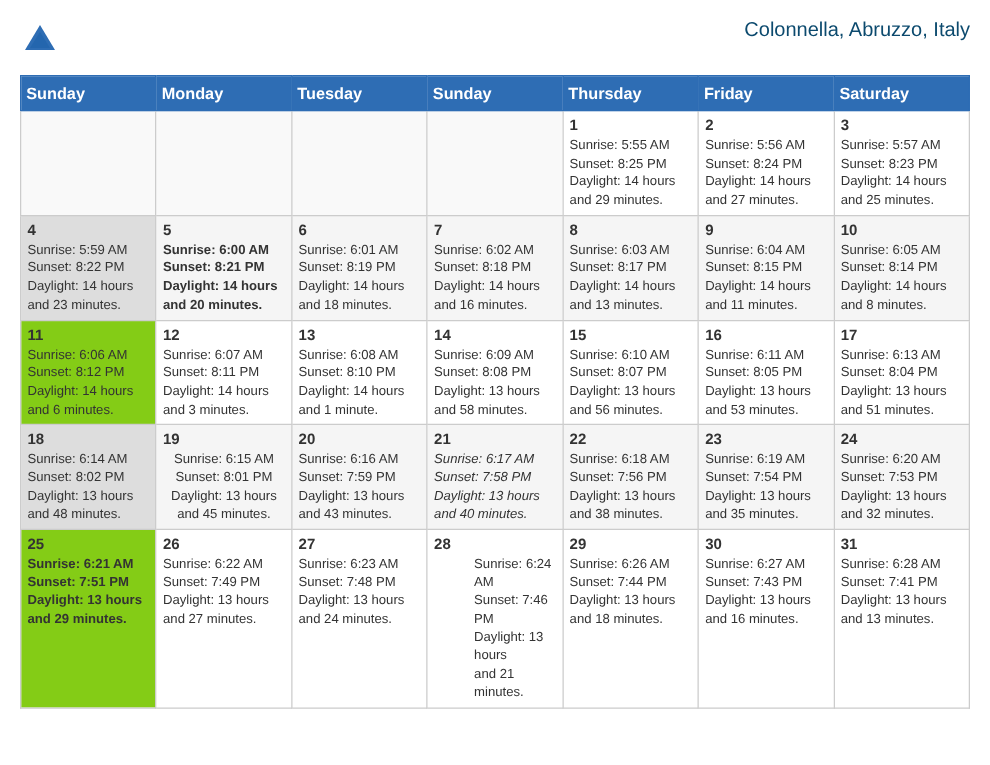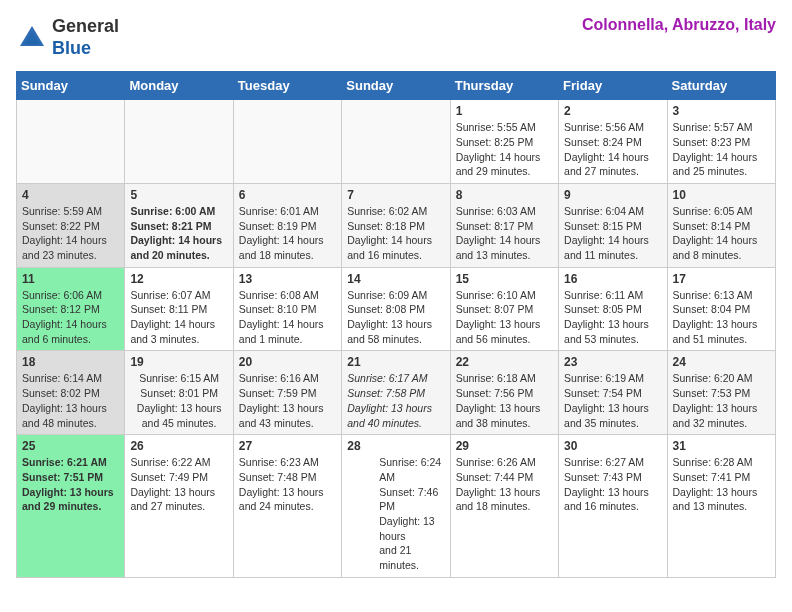--- a/index.html
+++ b/index.html
@@ -35,22 +35,21 @@
     .title-area {
       text-align: right;
     }
     .month-title {
       font-size: 36px;
       font-weight: bold;
       color: #333;
     }
     .subtitle {
       font-size: 16px;
-      color: #a21caf;
-      font-weight: bold;
+      color: #0c4a6e;
     }
     table {
       width: 100%;
       border-collapse: collapse;
       font-size: 11px;
     }
     thead tr th {
       background-color: #2e6db4;
       color: #fff;
       padding: 6px 4px;
@@ -65,21 +64,21 @@
       vertical-align: top;
       width: calc(100% / 7);
       min-height: 80px;
       height: 80px;
       background: #fff;
     }
     tbody tr:nth-child(even) td {
       background: #f5f5f5;
     }
     tbody tr td:first-child {
-      background: #86efac;
+      background: #84cc16;
     }
     tbody tr:nth-child(even) td:first-child {
       background: #ddd;
     }
     .day-num {
       font-weight: bold;
       font-size: 12px;
       color: #333;
       display: block;
       margin-bottom: 2px;
@@ -95,24 +94,20 @@
   </style>
 </head>
 <body>
 
 <div class="header-area">
   <div class="logo">
     <svg class="logo-icon" viewBox="0 0 40 40">
       <polygon points="20,5 35,30 5,30" fill="#2e6db4"></polygon>
       <polygon points="20,12 30,28 10,28" fill="#1a5fa8" opacity="0.5"></polygon>
     </svg>
-    <div class="logo-text">
-      <div class="general">General</div>
-      <div class="blue">Blue</div>
-    </div>
   </div>
   <div class="title-area">
     <div class="subtitle">Colonnella, Abruzzo, Italy</div>
   </div>
 </div>
 
 <table>
   <thead>
     <tr>
     <th>Sunday</th>

